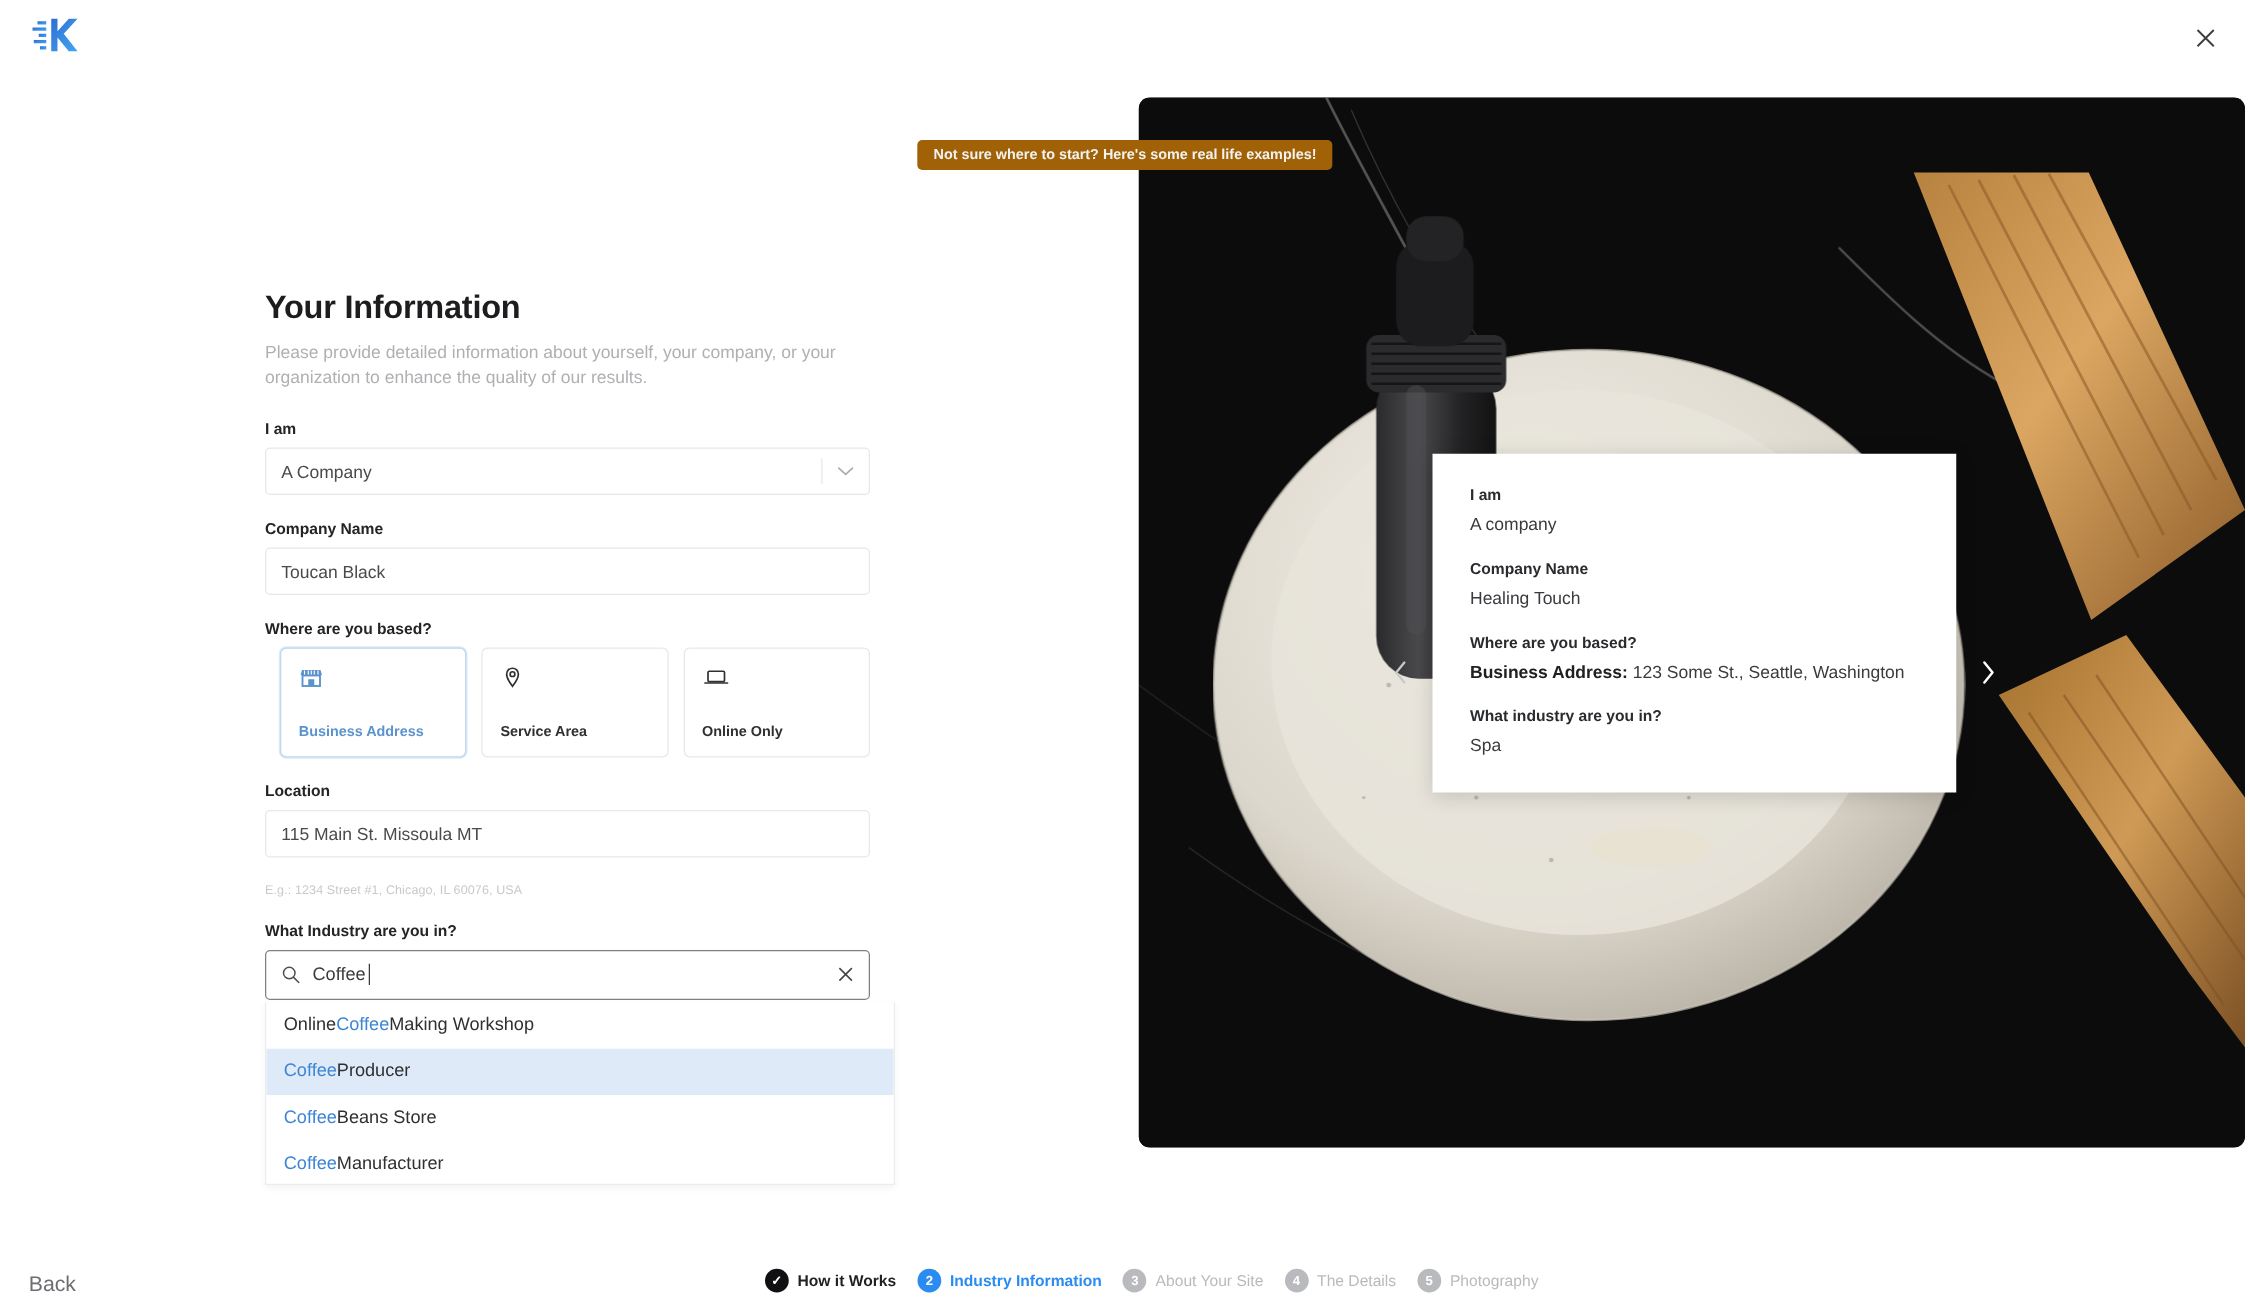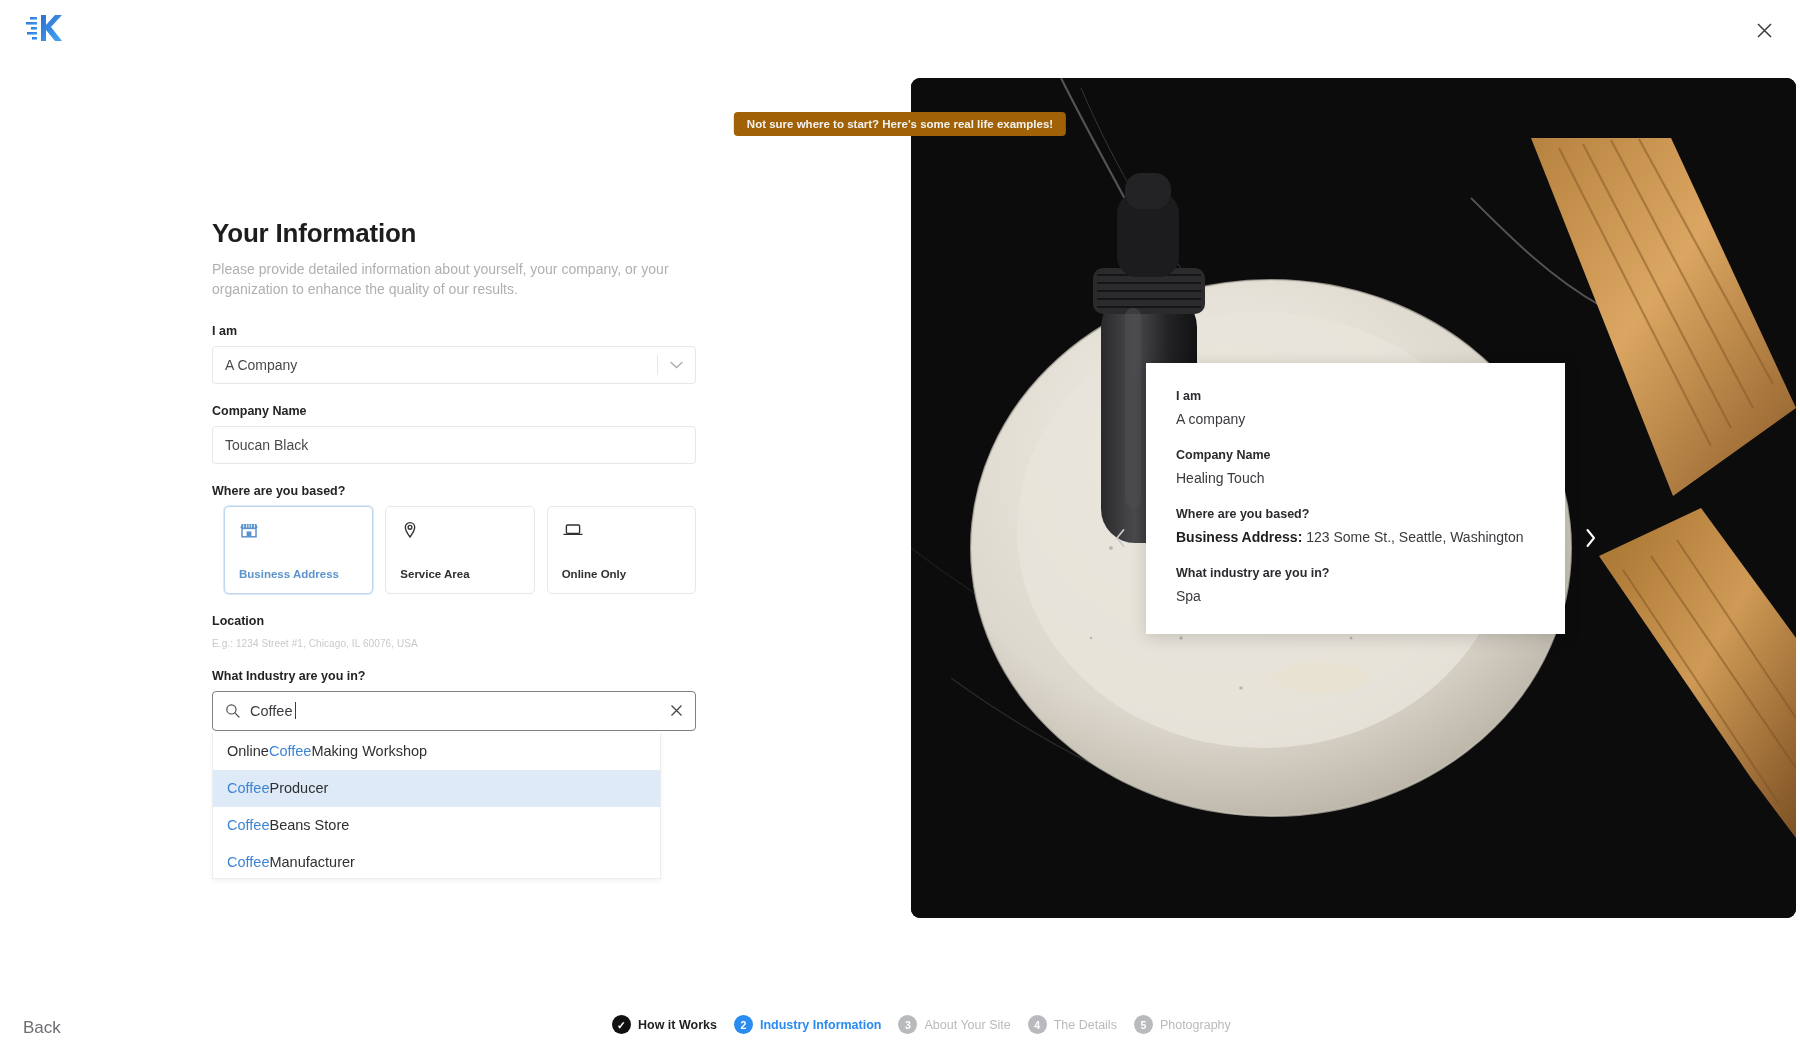--- a/index.html
+++ b/index.html
@@ -34,21 +34,21 @@
   .form-col {
     position: absolute;
     left: 212px; top: 218px;
     width: 484px;
   }
   .page-title {
     font-size: 26px;
     font-weight: bold;
     color: #1d1d1f;
     letter-spacing: -0.2px;
-    margin: 0 0 10px 0;
+    margin: 12px 0 10px 0;
   }
   .page-sub {
     font-size: 14px;
     line-height: 1.45;
     color: #b0b0b4;
     margin: 0 0 24px 0;
     max-width: 470px;
   }
   .field { margin-bottom: 20px; }
   .field-label {
@@ -73,21 +73,21 @@
   }
   .input-box .val { flex: 1; }
   .select-divider {
     width: 1px; height: 20px; background: #e6e7e9; margin-right: 12px;
   }
   .chev-down { color: #a9aaae; display: flex; align-items: center; }
 
   .hint {
     font-size: 10px;
     color: #c8c9cc;
-    margin-top: 10px;
+    margin-top: 21px;
     letter-spacing: 0.1px;
   }
 
   
   .cards { display: flex; gap: 12px; width: 484px; padding-left: 12px; }
   .opt-card {
     width: 153px; height: 88px;
     border: 1px solid #e6e7e9;
     border-radius: 5px;
     background: #fff;
@@ -125,21 +125,21 @@
     display: inline-block;
     width: 1px; height: 17px;
     background: #3a3b3f;
     margin-left: 3px;
   }
   .clear-x {
     color: #454649; cursor: pointer;
     display: flex; align-items: center;
   }
   .suggestions {
-    width: 449px;
+    width: 504px;
     margin-top: 2px;
     border: 1px solid #eceded;
     border-top: none;
     background: #fff;
     box-shadow: 0 2px 6px rgba(0,0,0,0.05);
     max-height: 146px;
     overflow: hidden;
   }
   .sug {
     height: 37px;
@@ -320,20 +320,23 @@
             </svg>
           </span>
           <span class="opt-label">Online Only</span>
         </div>
 
       </div>
     </div>
 
     <div class="field">
       <label class="field-label">Location</label>
+      <div class="input-box">
+        <span class="val">115 Main St. Missoula MT</span>
+      </div>
       <div class="hint">E.g.: 1234 Street #1, Chicago, IL 60076, USA</div>
     </div>
 
     <div class="field">
       <label class="field-label">What Industry are you in?</label>
       <div class="search-box">
         <span class="search-ico">
           <svg width="15" height="15" viewBox="0 0 15 15" aria-hidden="true">
             <circle cx="6.4" cy="6.4" r="4.6" fill="none" stroke="currentColor" stroke-width="1.2"></circle>
             <path d="M9.9 9.9 L14 14" stroke="currentColor" stroke-width="1.2" stroke-linecap="round"></path>

